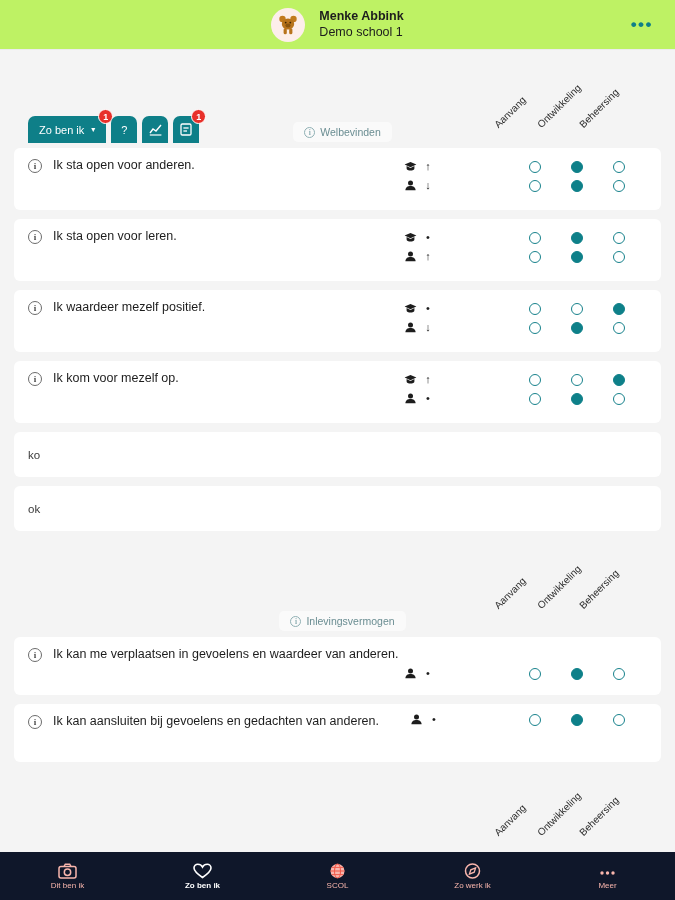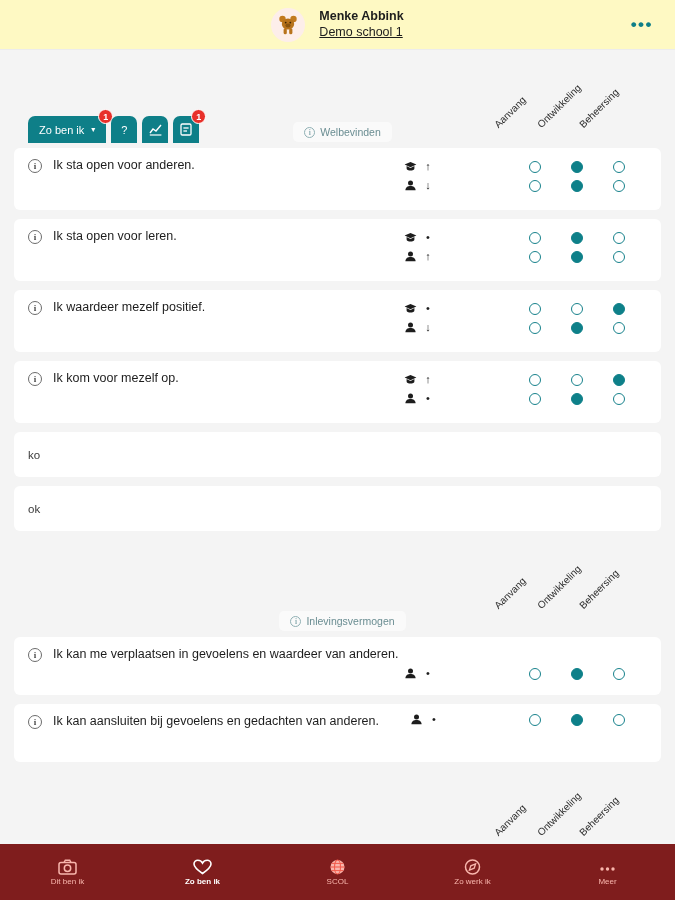--- a/index.html
+++ b/index.html
@@ -6,33 +6,33 @@
   html, body {
     width: 675px; height: 900px;
     font-family: "Liberation Sans", sans-serif;
     background: #f4f4f4;
     overflow: hidden;
   }
   #app { position: relative; width: 675px; height: 900px; background: #f4f4f4; }
 
   
   .header {
-    height: 50px; background: #fef9c3;
+    height: 50px; background: #bef264;
     display: flex; align-items: center; justify-content: center;
     position: relative; border-bottom: 1px solid #ececec;
   }
   .header-center { display: flex; align-items: center; gap: 14px; }
   .avatar {
     width: 34px; height: 34px; border-radius: 50%;
     background: #fdeeea;
     display: flex; align-items: center; justify-content: center;
   }
   .user-block { line-height: 1.25; }
   .user-name { font-size: 12.5px; font-weight: bold; color: #1d1d1d; }
-  .user-school { font-size: 12.5px; color: #1d1d1d; text-decoration: underline; }
+  .user-school { font-size: 12.5px; color: #1d1d1d; }
   .header-more {
     position: absolute; right: 22px; top: 50%; transform: translateY(-50%);
     color: #0e7f88; letter-spacing: 1.5px; font-size: 17px; font-weight: bold;
     cursor: pointer;
   }
 
   
   .body-scroll {
     position: absolute; top: 50px; left: 0; right: 0; bottom: 44px;
     background: #f4f4f4; overflow: hidden;
@@ -108,22 +108,22 @@
   }
   .radio.on { background: #0e8089; border-color: #0e8089; }
   .radio-slot { width: 42px; display: flex; justify-content: center; }
 
   
   .comment-card { height: 45px; display: flex; align-items: center; padding: 0 14px; }
   .comment-text { font-size: 11.5px; color: #3a3a3a; }
 
   
   .bottom-nav {
-    position: absolute; bottom: 0; left: 0; right: 0; height: 56px;
-    background: #7f1d1d; display: flex; align-items: center;
+    position: absolute; bottom: 0; left: 0; right: 0; height: 48px;
+    background: #0f172a; display: flex; align-items: center;
   }
   .nav-item {
     flex: 1; display: flex; flex-direction: column;
     align-items: center; justify-content: center; gap: 2px;
     cursor: pointer; color: #f9b6ad;
   }
   .nav-item.active { color: #ffffff; }
   .nav-label { font-size: 8px; }
   .nav-item.active .nav-label { font-weight: bold; }
   .nav-ico { height: 17px; display: flex; align-items: flex-end; }

